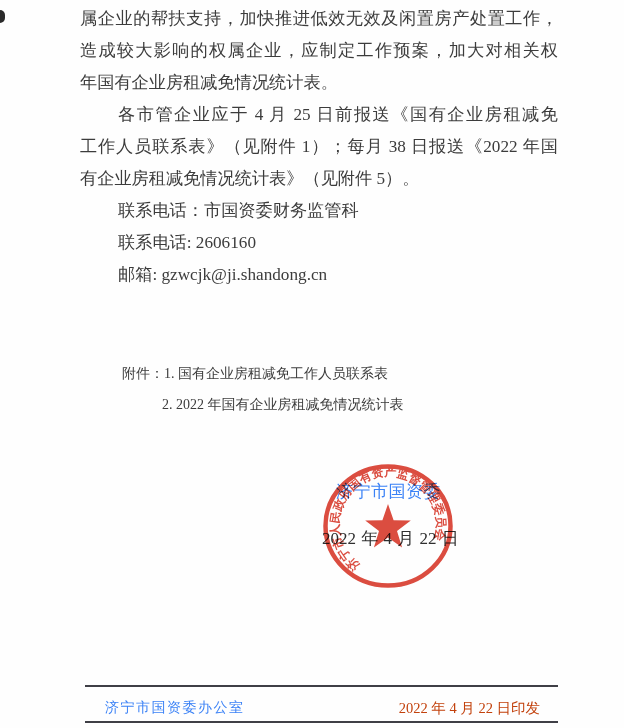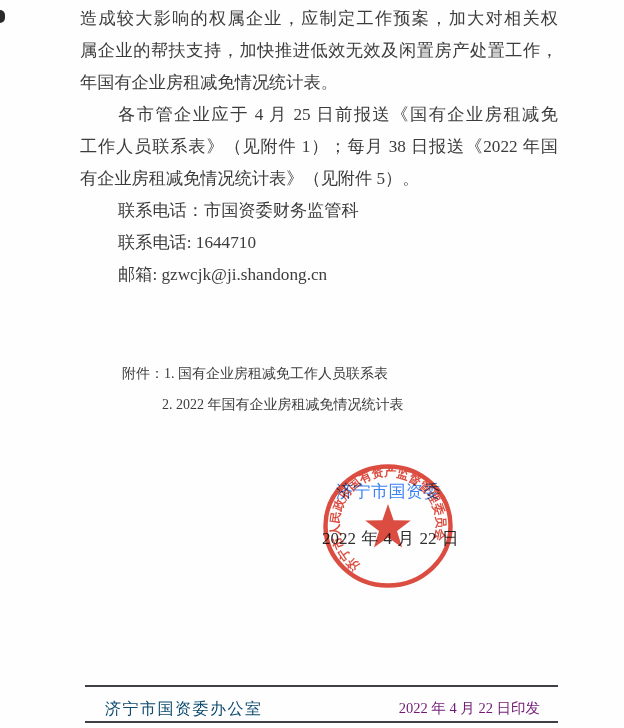--- a/index.html
+++ b/index.html
@@ -65,43 +65,43 @@
   }
   
   .rule{
     position:absolute;left:85px;width:473px;height:2px;
     background:#3f3f46;
   }
   .rule.top{top:685px;height:1.5px;}
   .rule.bottom{top:721px;}
   .footer-office{
     position:absolute;left:105px;top:699px;
-    font-size:16px;letter-spacing:1.5px;white-space:pre;color:#0c4a6e;
+    font-size:14px;letter-spacing:1.5px;white-space:pre;color:#3b82f6;
   }
   .footer-print{
     position:absolute;right:84px;top:699px;
-    font-size:14.5px;white-space:pre;color:#701a75;
+    font-size:14.5px;white-space:pre;color:#c2410c;
   }
 </style>
 </head>
 <body>
 
 <div class="page">
 
   <div class="speck"></div>
 
   <div class="body-block">
+    <div class="doc-line full">属企业的帮扶支持，加快推进低效无效及闲置房产处置工作，</div>
     <div class="doc-line full">造成较大影响的权属企业，应制定工作预案，加大对相关权</div>
-    <div class="doc-line full">属企业的帮扶支持，加快推进低效无效及闲置房产处置工作，</div>
     <div class="doc-line">年国有企业房租减免情况统计表。</div>
     <div class="doc-line full indent">各市管企业应于 4 月 25 日前报送《国有企业房租减免</div>
     <div class="doc-line full">工作人员联系表》（见附件 1）；每月 38 日报送《2022 年国</div>
     <div class="doc-line">有企业房租减免情况统计表》（见附件 5）。</div>
     <div class="doc-line indent">联系电话：市国资委财务监管科</div>
-    <div class="doc-line indent">联系电话: 1644710</div>
+    <div class="doc-line indent">联系电话: 2606160</div>
     <div class="doc-line indent">邮箱: gzwcjk@ji.shandong.cn</div>
   </div>
 
   <div class="attach-block">
     <div class="attach-line a1">附件：1. 国有企业房租减免工作人员联系表</div>
     <div class="attach-line a2">2. 2022 年国有企业房租减免情况统计表</div>
   </div>
 
   <div class="issuer">济宁市国资委</div>
   <div class="sign-date">2022 年 4 月 22 日</div>

